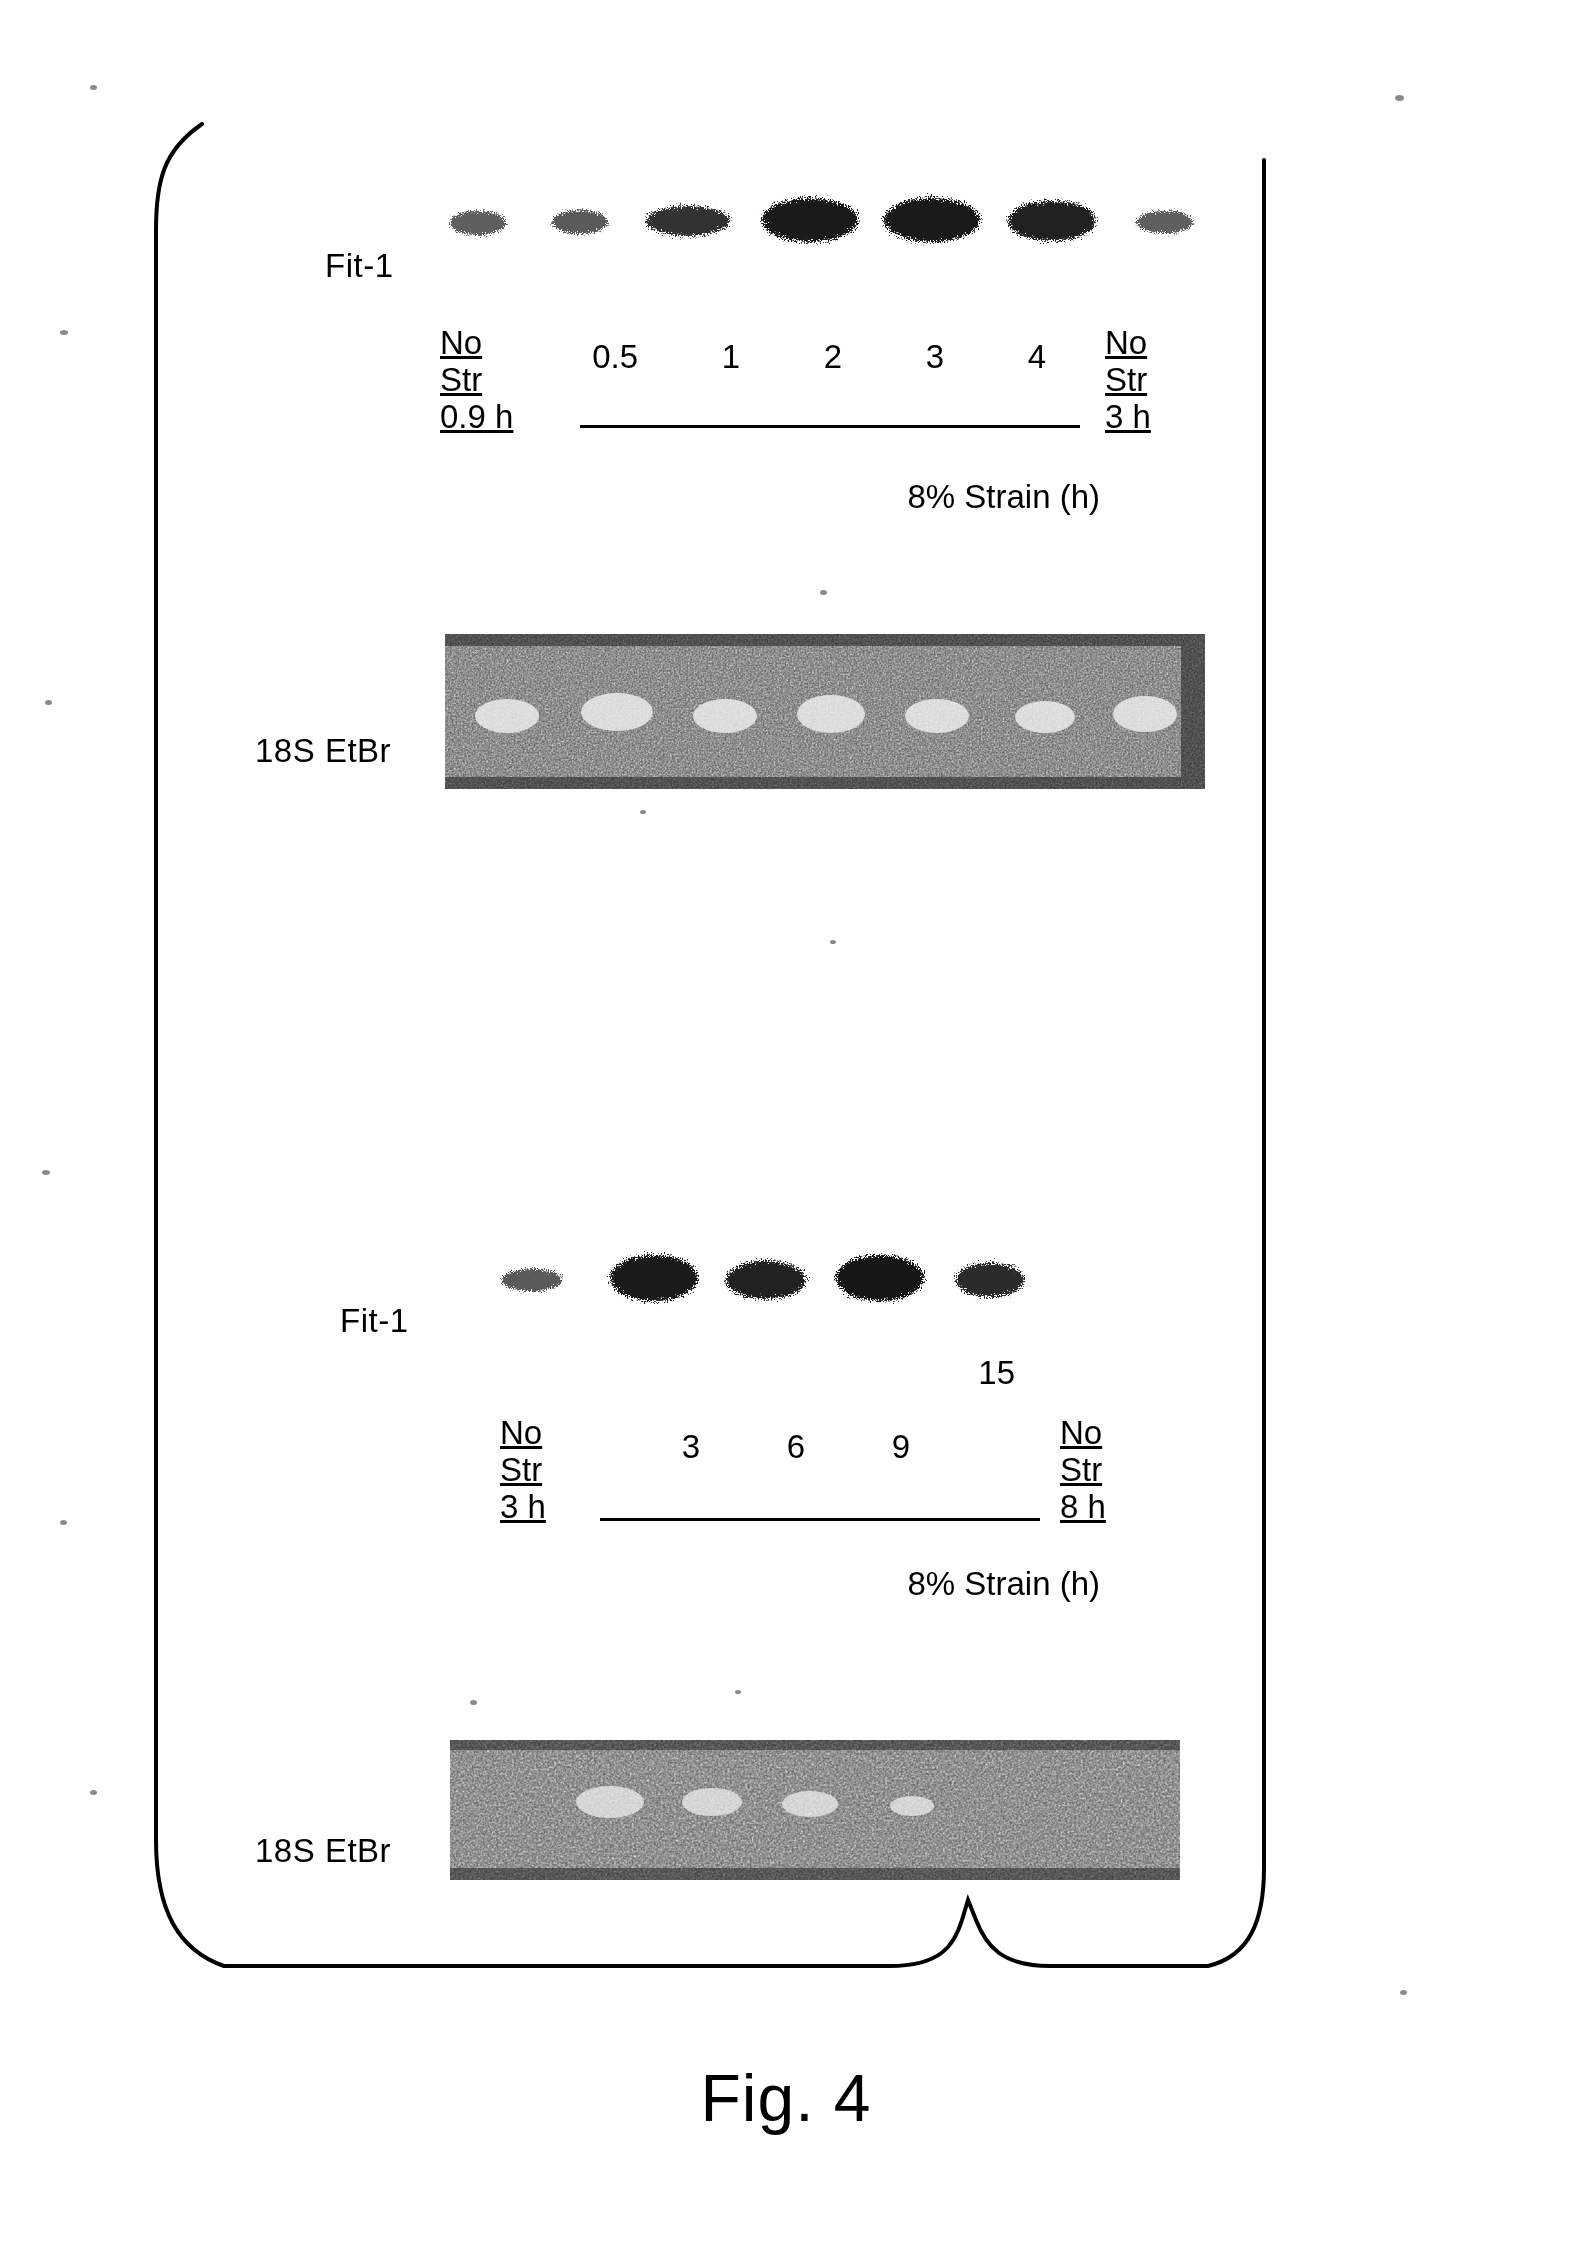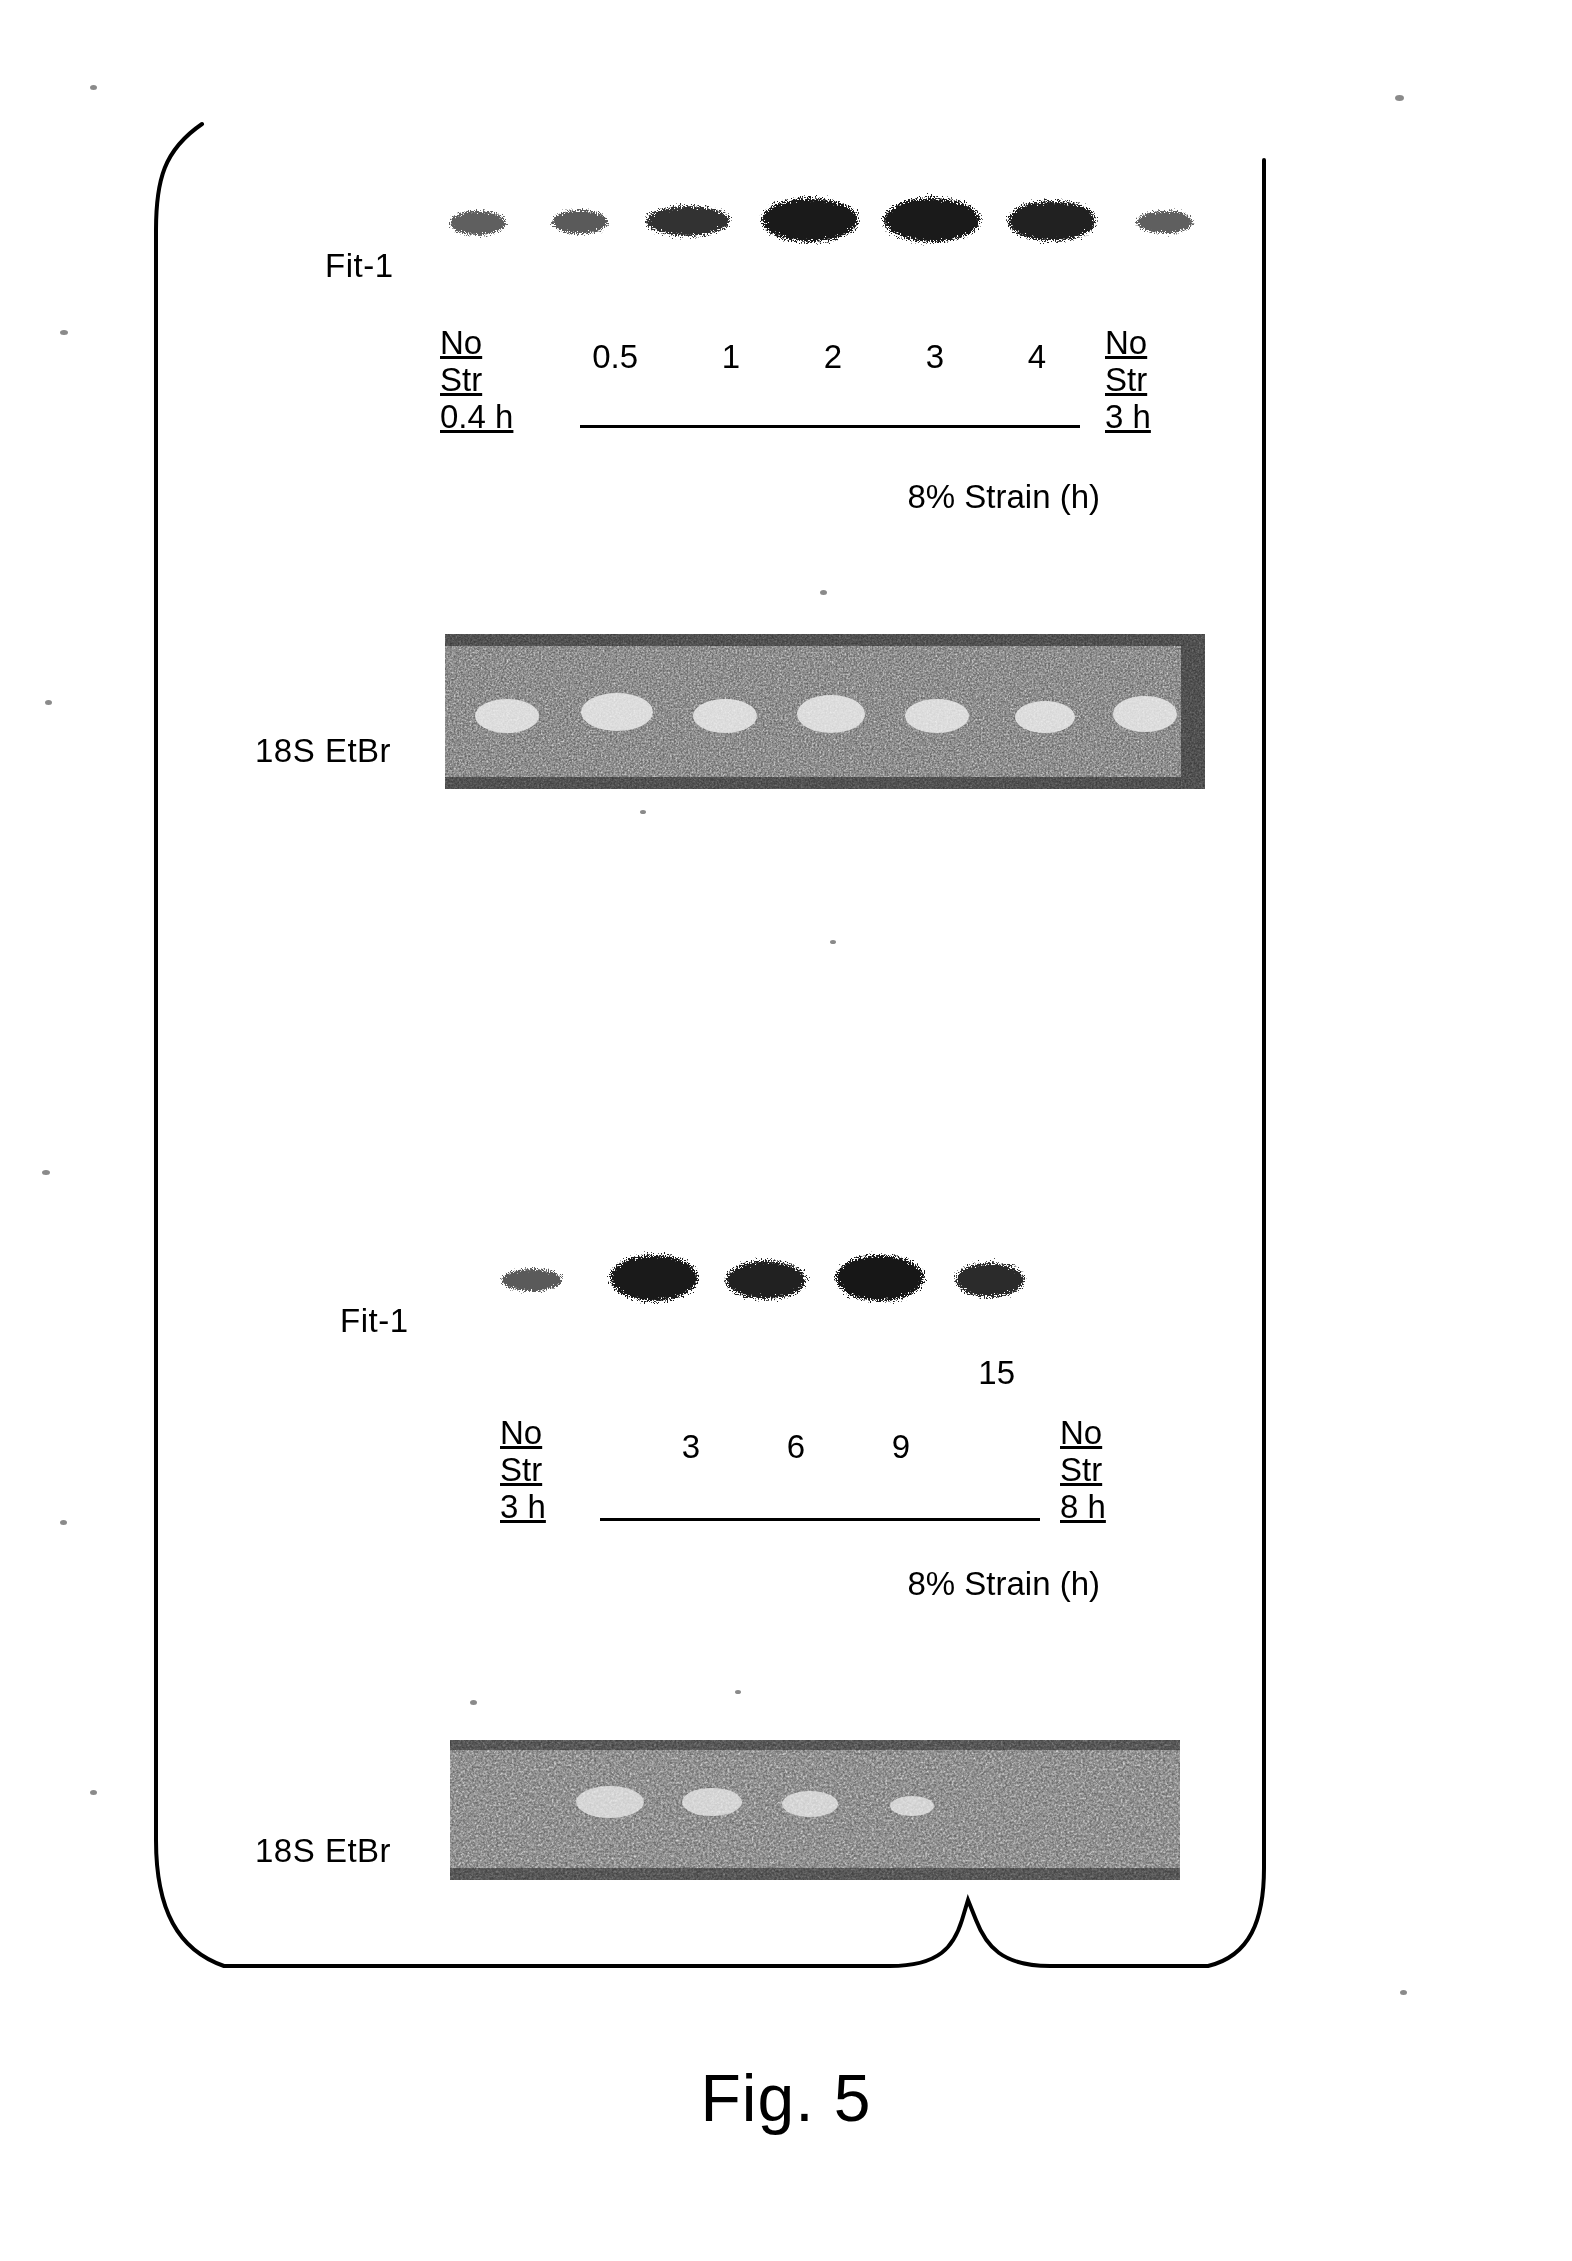--- a/index.html
+++ b/index.html
@@ -133,21 +133,21 @@
       </g>
       <g filter="url(#grain1)" fill="#1a1a1a">
         <ellipse cx="725" cy="47" rx="28" ry="11" opacity=".70"></ellipse>
       </g>
     </svg>
   </div>
 
   <div class="lane-label" style="left:440px; top:325px; width:90px; text-align:left;">
     <div>No</div>
     <div>Str</div>
-    <div>0.4 h</div>
+    <div>0.9 h</div>
   </div>
 
   <div class="lane-num" style="left:548px; top:338px; width:90px;">0.5</div>
   <div class="lane-num" style="left:650px; top:338px; width:90px;">1</div>
   <div class="lane-num" style="left:752px; top:338px; width:90px;">2</div>
   <div class="lane-num" style="left:854px; top:338px; width:90px;">3</div>
   <div class="lane-num" style="left:956px; top:338px; width:90px;">4</div>
 
   <div class="lane-label" style="left:1105px; top:325px; width:110px; text-align:left;">
     <div>No</div>
@@ -253,21 +253,21 @@
         <ellipse cx="462" cy="66" rx="22" ry="10"></ellipse>
       </g>
       <g fill="#121212" opacity=".45">
         <rect x="0" y="0" width="730" height="10"></rect>
         <rect x="0" y="128" width="730" height="12"></rect>
       </g>
     </svg>
   </div>
 </div>
 
-<div class="fig-caption" style="top:2060px;">Fig. 5</div>
+<div class="fig-caption" style="top:2060px;">Fig. 4</div>
 
 <div class="speck" style="left:90px;  top:85px;  width:7px;  height:5px;"></div>
 <div class="speck" style="left:1395px;top:95px;  width:9px;  height:6px;"></div>
 <div class="speck" style="left:60px;  top:330px; width:8px;  height:5px;"></div>
 <div class="speck" style="left:45px;  top:700px; width:7px;  height:5px;"></div>
 <div class="speck" style="left:820px; top:590px; width:7px;  height:5px;"></div>
 <div class="speck" style="left:640px; top:810px; width:6px;  height:4px;"></div>
 <div class="speck" style="left:830px; top:940px; width:6px;  height:4px;"></div>
 <div class="speck" style="left:42px;  top:1170px;width:8px;  height:5px;"></div>
 <div class="speck" style="left:60px;  top:1520px;width:7px;  height:5px;"></div>

